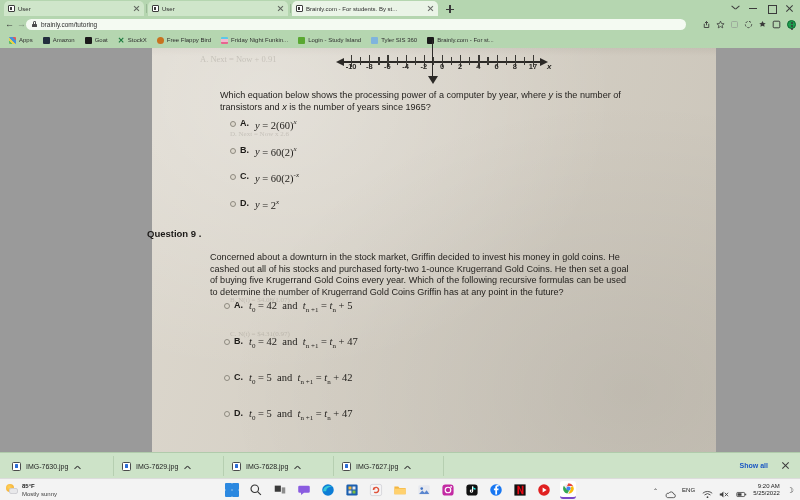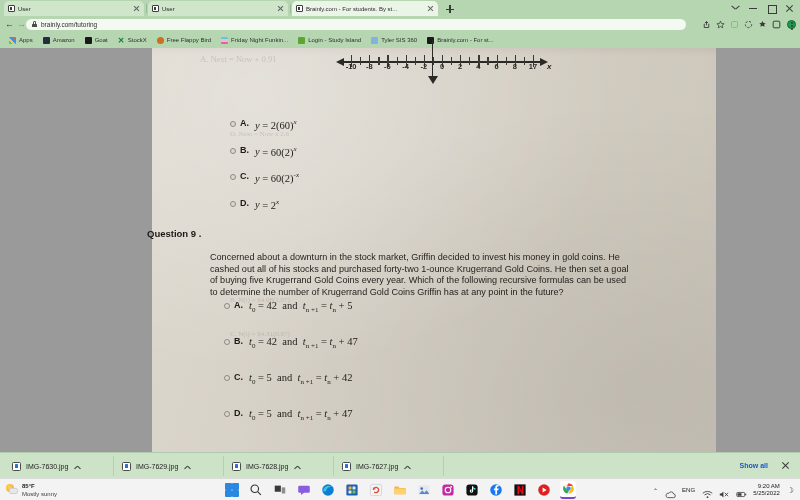--- a/index.html
+++ b/index.html
@@ -352,20 +352,24 @@
               <div class="nl-lbl" style="left: 108px;">0</div>
               <div class="nl-lbl" style="left: 126.182px;">2</div>
               <div class="nl-lbl" style="left: 144.364px;">4</div>
               <div class="nl-lbl" style="left: 162.545px;">6</div>
               <div class="nl-lbl" style="left: 180.727px;">8</div>
               <div class="nl-lbl" style="left: 198.909px;">17</div>
             </div>
           <div class="nl-x">x</div>
         </div>
 
+        <div class="qtext" style="left:68px;top:42px;width:422px;">
+          Which equation below shows the processing power of a computer by year, where <i>y</i> is the number of
+          transistors and <i>x</i> is the number of years since 1965?
+        </div>
 
         <div class="choices" style="left:78px;top:70px;">
           <div class="choice" style="margin-bottom:14px;">
             <span class="radio"></span>
             <span class="clabel">A.</span>
             <span class="ceq"><span class="v">y</span> = 2(60)<sup>x</sup></span>
           </div>
           <div class="choice" style="margin-bottom:14px;">
             <span class="radio"></span>
             <span class="clabel">B.</span>

